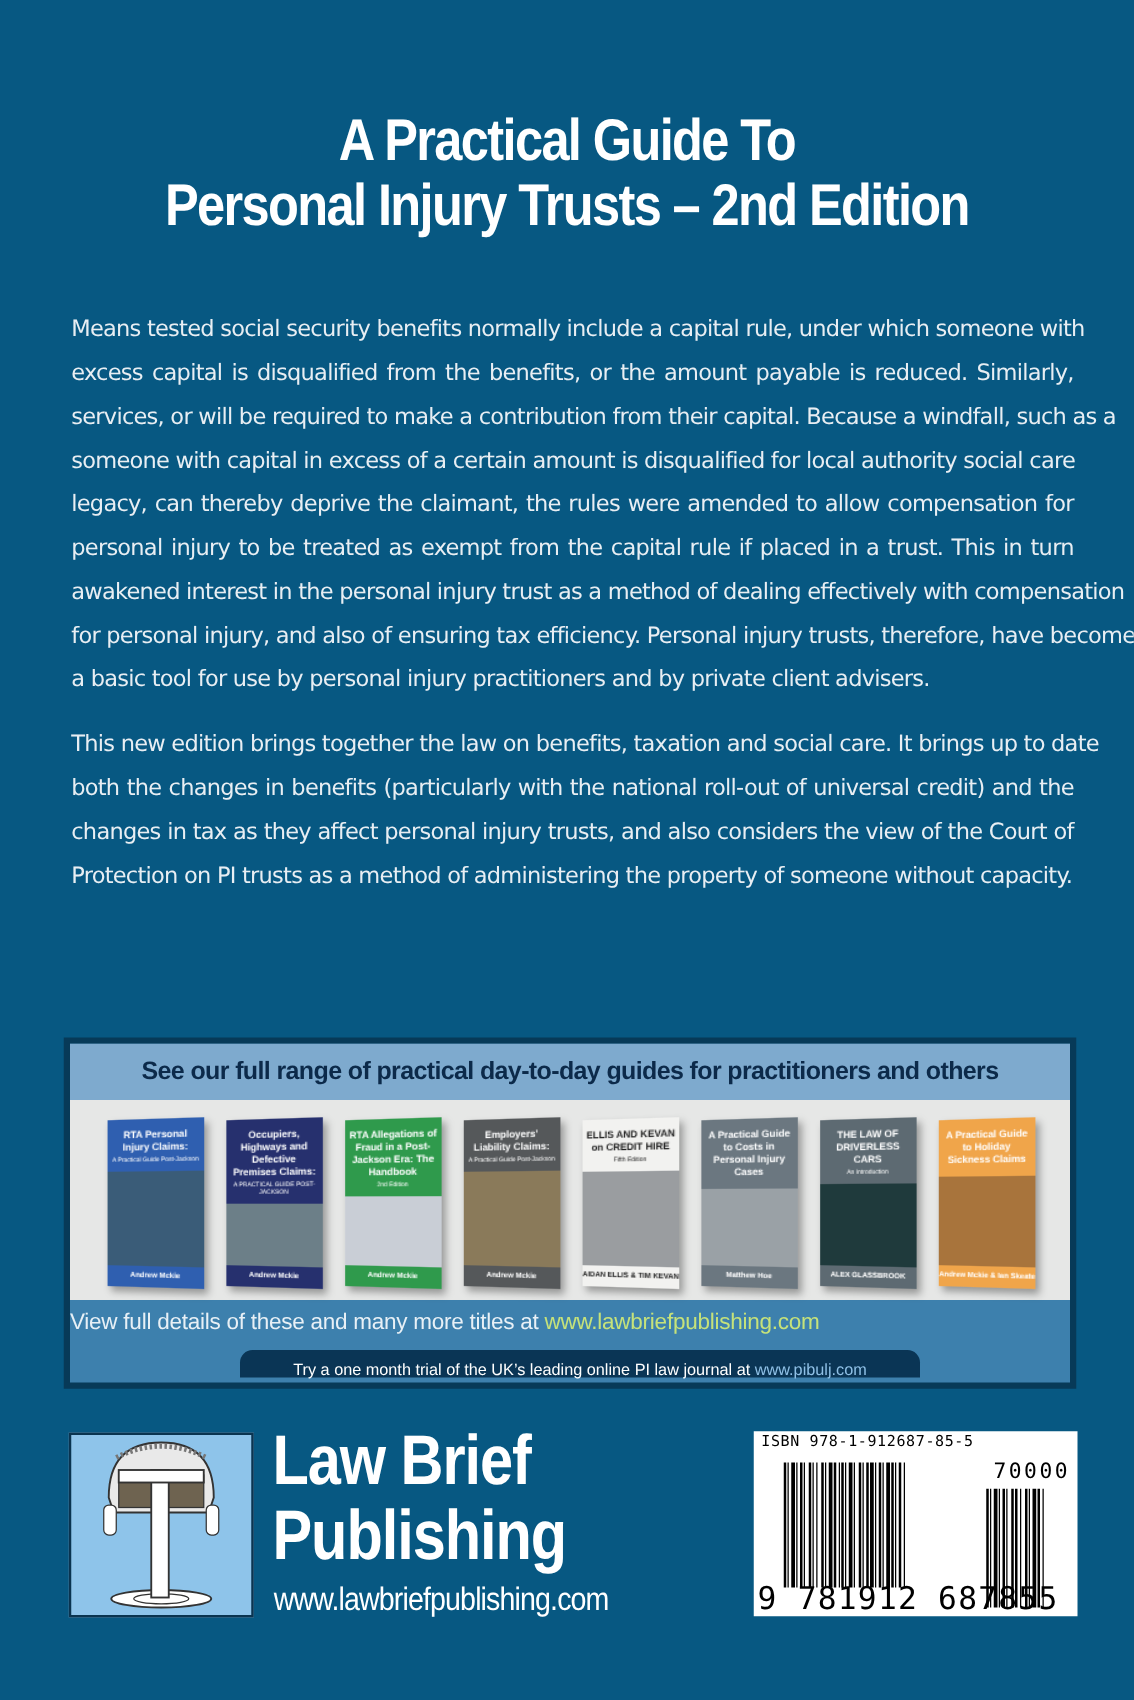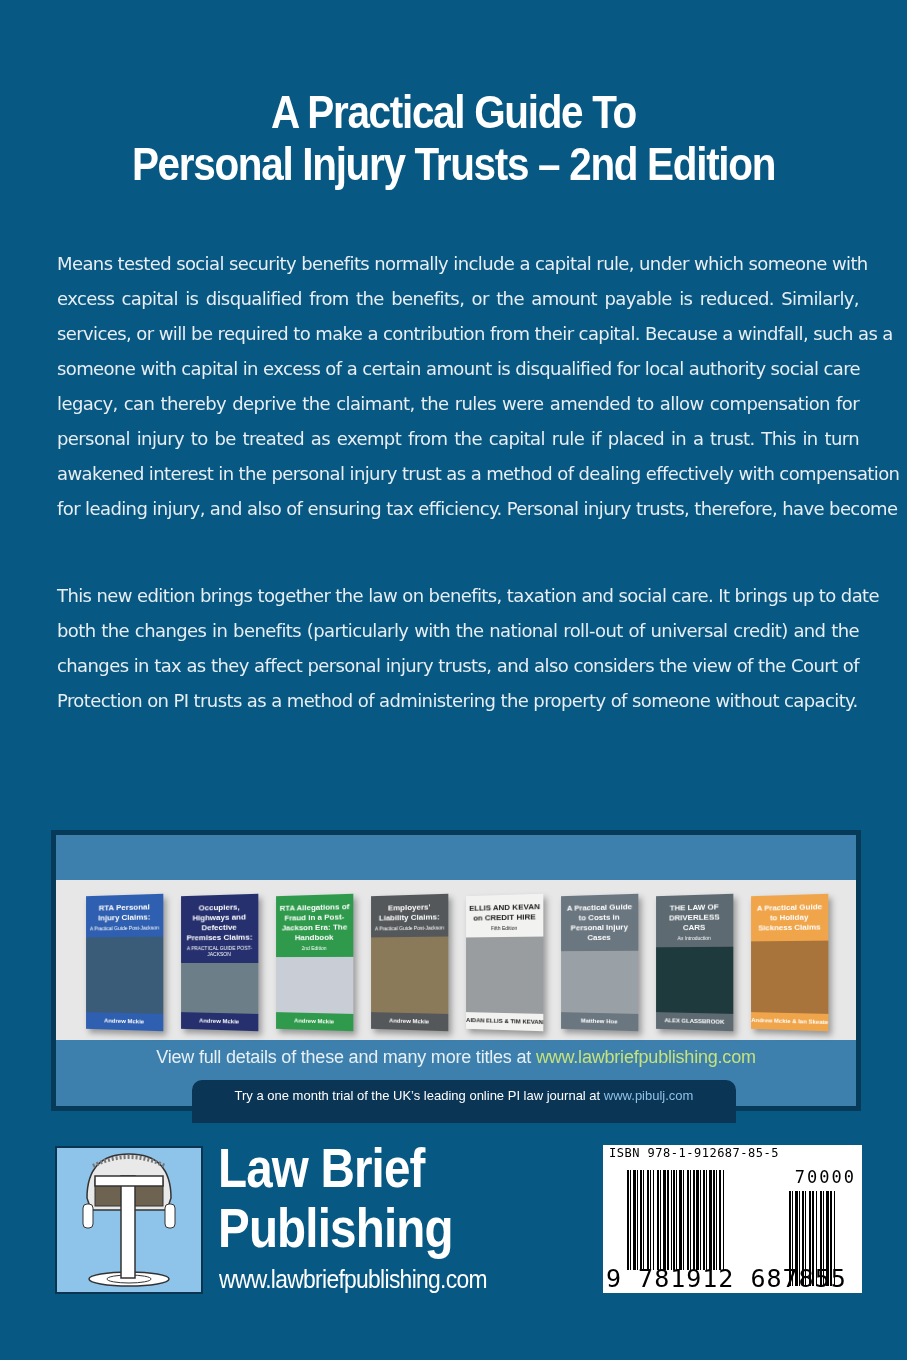--- a/index.html
+++ b/index.html
@@ -55,25 +55,25 @@
   .book .bt {
     font-size: 8px; font-weight: bold; text-align: center; padding: 8px 3px 2px;
     line-height: 10px; color: #fff;
   }
   .book .bs { font-size: 5px; text-align: center; color: #fff; padding: 0 2px 4px; }
   .book .img { flex: 1; margin: 2px 0; }
   .book .ba { font-size: 6px; font-weight: bold; text-align: center; padding: 3px 0 6px; color: #fff; }
 
   .promo-link {
     position: absolute; left: 0; top: 212px; width: 100%;
-    text-align: center; font-size: 18px; color: #e8f0f6; letter-spacing: -0.2px;
+    font-size: 18px; color: #e8f0f6; letter-spacing: -0.2px;
   }
   .promo-link .url { color: #c6e27a; }
   .trial {
-    position: absolute; left: 136px; top: 245px; width: 544px; height: 43px;
+    position: absolute; left: 136px; top: 245px; width: 544px; height: 22px;
     background: #0a3555; border-radius: 10px 10px 0 0;
     text-align: center; font-size: 13px; line-height: 31px; color: #ffffff;
   }
   .trial .url { color: #8fc0e6; }
 
   .logo-box {
     position: absolute; left: 55px; top: 1146px; width: 148px; height: 148px;
     background: #8ec4ea; border: 2px solid #0a3450;
   }
   .brand {
@@ -109,32 +109,34 @@
   </div>
 
   <div class="body-text p1">
     <span class="line">Means tested social security benefits normally include a capital rule, under which someone with</span>
     <span class="line">excess capital is disqualified from the benefits, or the amount payable is reduced. Similarly,</span>
     <span class="line">services, or will be required to make a contribution from their capital. Because a windfall, such as a</span>
     <span class="line">someone with capital in excess of a certain amount is disqualified for local authority social care</span>
     <span class="line">legacy, can thereby deprive the claimant, the rules were amended to allow compensation for</span>
     <span class="line">personal injury to be treated as exempt from the capital rule if placed in a trust. This in turn</span>
     <span class="line">awakened interest in the personal injury trust as a method of dealing effectively with compensation</span>
-    <span class="line">for leading injury, and also of ensuring tax efficiency. Personal injury trusts, therefore, have become</span>
+    <span class="line">for personal injury, and also of ensuring tax efficiency. Personal injury trusts, therefore, have become</span>
+    <span class="line last">a basic tool for use by personal injury practitioners and by private client advisers.</span>
   </div>
 
   <div class="body-text p2">
     <span class="line">This new edition brings together the law on benefits, taxation and social care. It brings up to date</span>
     <span class="line">both the changes in benefits (particularly with the national roll-out of universal credit) and the</span>
     <span class="line">changes in tax as they affect personal injury trusts, and also considers the view of the Court of</span>
     <span class="line last">Protection on PI trusts as a method of administering the property of someone without capacity.</span>
   </div>
 
   <div class="promo">
     <div class="promo-inner">
+      <div class="promo-head">See our full range of practical day-to-day guides for practitioners and others</div>
       <div class="shelf" id="shelf">
           <div class="book" style="background: rgb(47, 95, 176);">
             <div class="bt">RTA Personal Injury Claims:</div>
             <div class="bs">A Practical Guide Post-Jackson</div>
             <div class="img" style="background: rgb(58, 92, 120);"></div>
             <div class="ba">Andrew Mckie</div>
           </div>
           <div class="book" style="background: rgb(38, 48, 110);">
             <div class="bt">Occupiers, Highways and Defective Premises Claims:</div>
             <div class="bs">A PRACTICAL GUIDE POST-JACKSON</div>

